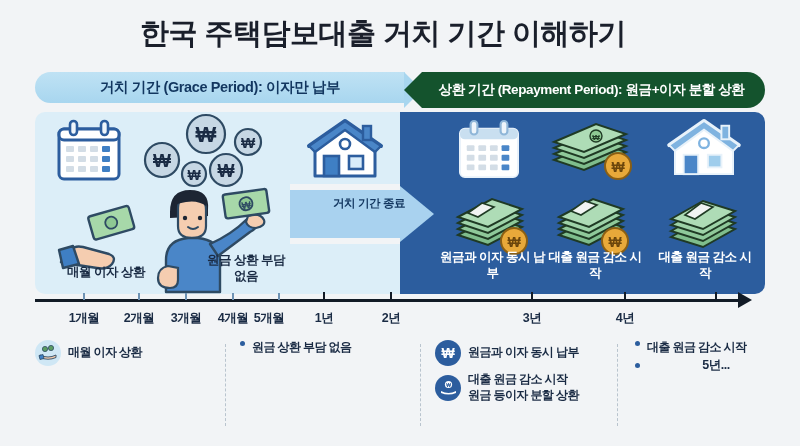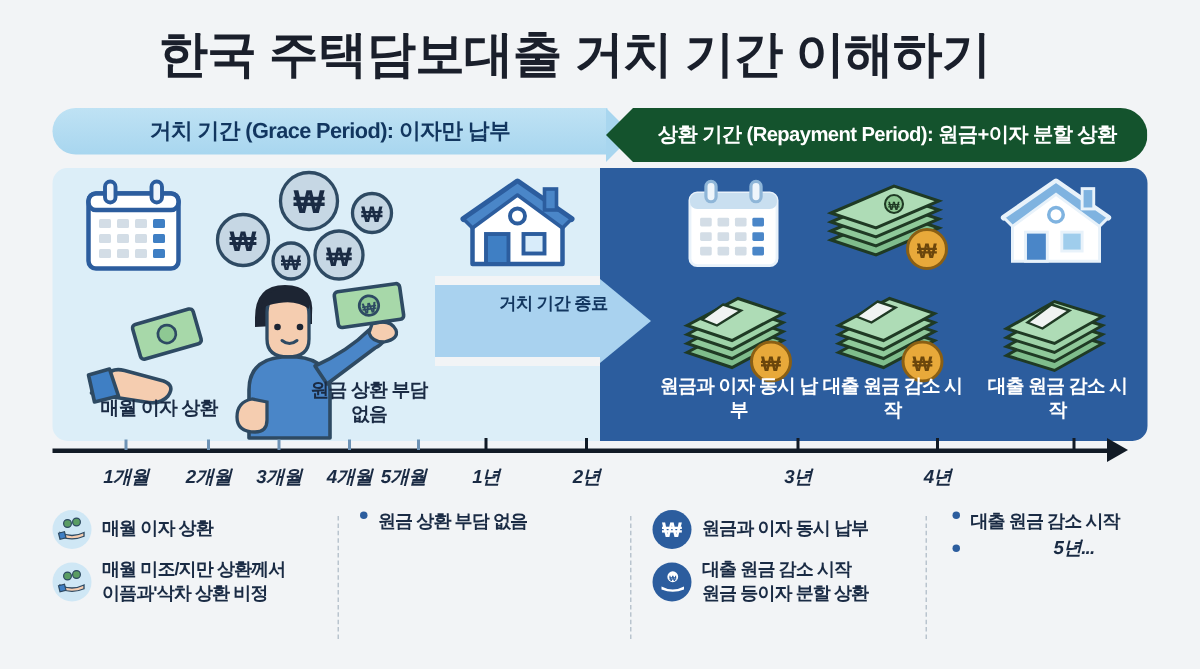--- a/index.html
+++ b/index.html
@@ -8,21 +8,21 @@
     background: #f2f4f6;
     font-family: "Liberation Sans", "DejaVu Sans", sans-serif;
     overflow: hidden;
   }
   #root { position: relative; width: 800px; height: 446px; background: #f2f4f6; }
 
   
   .title {
     position: absolute; left: 0; top: 14px; width: 766px;
     text-align: center;
-    font-size: 33px; font-weight: bold; letter-spacing: -0.5px;
+    font-size: 29px; font-weight: bold; letter-spacing: -0.5px;
     color: #1a1f2b;
   }
 
   
   .banner-left {
     position: absolute; left: 35px; top: 72px; width: 370px; height: 31px;
     background: linear-gradient(180deg,#bfe2f4 0%, #a8d6ef 100%);
     border-radius: 18px 0 0 18px;
     display: flex; align-items: center; justify-content: center;
     font-size: 14.5px; font-weight: bold; color: #12365f;
@@ -94,21 +94,20 @@
     position: absolute; left: 738px; top: 292px;
     border-top: 8px solid transparent; border-bottom: 8px solid transparent;
     border-left: 14px solid #121b26;
   }
   .tick { position: absolute; top: 292px; width: 2px; height: 8px; background: #121b26; }
   .tick.small { background: #6e93b5; height: 7px; top: 293px; }
   .tick-label {
     position: absolute; top: 310px; transform: translateX(-50%);
     font-size: 12.5px; font-weight: bold; color: #1a2b44; letter-spacing: -0.5px;
     white-space: nowrap;
-    font-style: italic;
   }
 
   
   .legend { position: absolute; left: 35px; top: 340px; width: 730px; height: 96px; }
   .lg-col { position: absolute; top: 0; }
   .lg-row { display: flex; align-items: center; gap: 7px; margin-bottom: 6px; }
   .lg-text {
     font-size: 12px; font-weight: bold; color: #1a2b44;
     line-height: 1.3; letter-spacing: -0.6px; white-space: pre-line;
   }
@@ -358,32 +357,20 @@
             <div class="circ circ-light">
               <svg width="18" height="16" viewBox="0 0 18 16">
                 <circle cx="6" cy="4" r="2.6" fill="#5a9c63" stroke="#2e4a63" stroke-width="0.8"></circle>
                 <circle cx="12" cy="3" r="2.6" fill="#5a9c63" stroke="#2e4a63" stroke-width="0.8"></circle>
                 <path d="M1 10 Q9 14 17 10 L17 12.5 Q9 16 1 12.5 Z" fill="#f5cdb0" stroke="#2e4a63" stroke-width="0.9"></path>
                 <path d="M0 10.5 L4 9.5 L5 13.5 L1 14.5 Z" fill="#3f7fc4" stroke="#2e4a63" stroke-width="0.8"></path>
               </svg>
             </div>
             <div class="lg-text">매월 이자 상환</div>
           </div>
-          <div class="lg-row">
-            <div class="circ circ-light">
-              <svg width="18" height="16" viewBox="0 0 18 16">
-                <circle cx="6" cy="4" r="2.6" fill="#5a9c63" stroke="#2e4a63" stroke-width="0.8"></circle>
-                <circle cx="12" cy="3" r="2.6" fill="#5a9c63" stroke="#2e4a63" stroke-width="0.8"></circle>
-                <path d="M1 10 Q9 14 17 10 L17 12.5 Q9 16 1 12.5 Z" fill="#f5cdb0" stroke="#2e4a63" stroke-width="0.9"></path>
-                <path d="M0 10.5 L4 9.5 L5 13.5 L1 14.5 Z" fill="#3f7fc4" stroke="#2e4a63" stroke-width="0.8"></path>
-              </svg>
-            </div>
-            <div class="lg-text">매월 미조/지만 상환께서
-이픔과'삭차 상환 비정</div>
-          </div>
         </div>
         <div class="lg-col" style="left: 205px;">
           <div class="lg-row" style="align-items: flex-start;">
             <div class="lg-bullet"></div>
             <div class="lg-text">원금 상환 부담 없음</div>
           </div>
         </div>
         <div class="lg-col" style="left: 400px;">
           <div class="lg-row">
             <div class="circ circ-dark">

